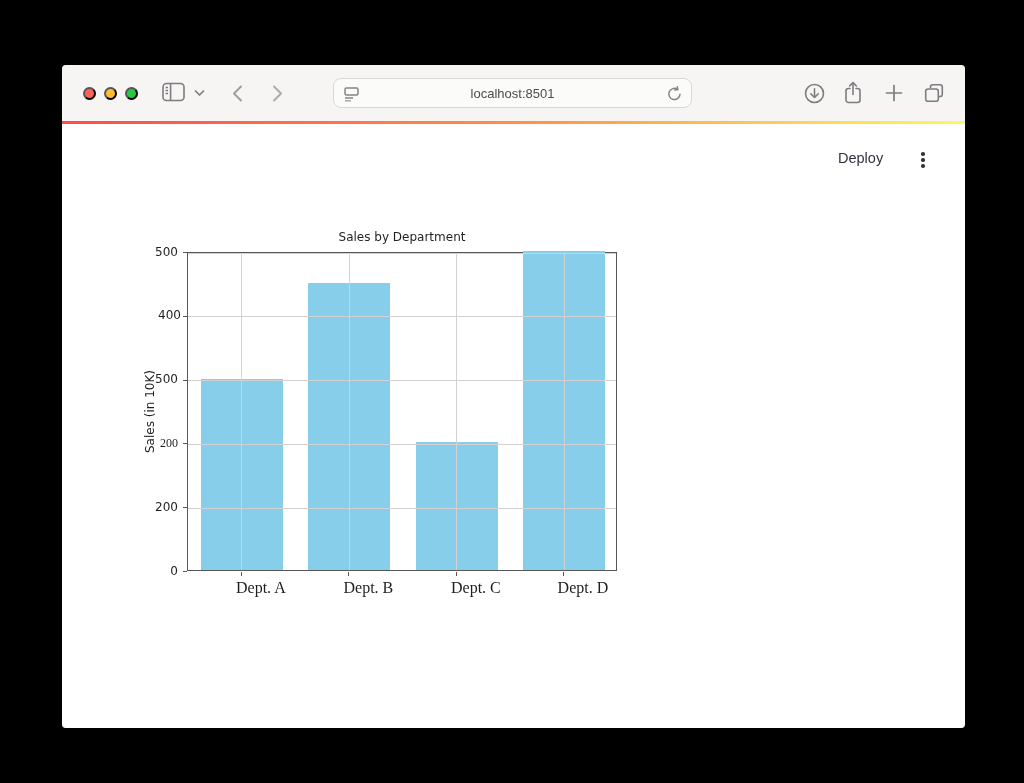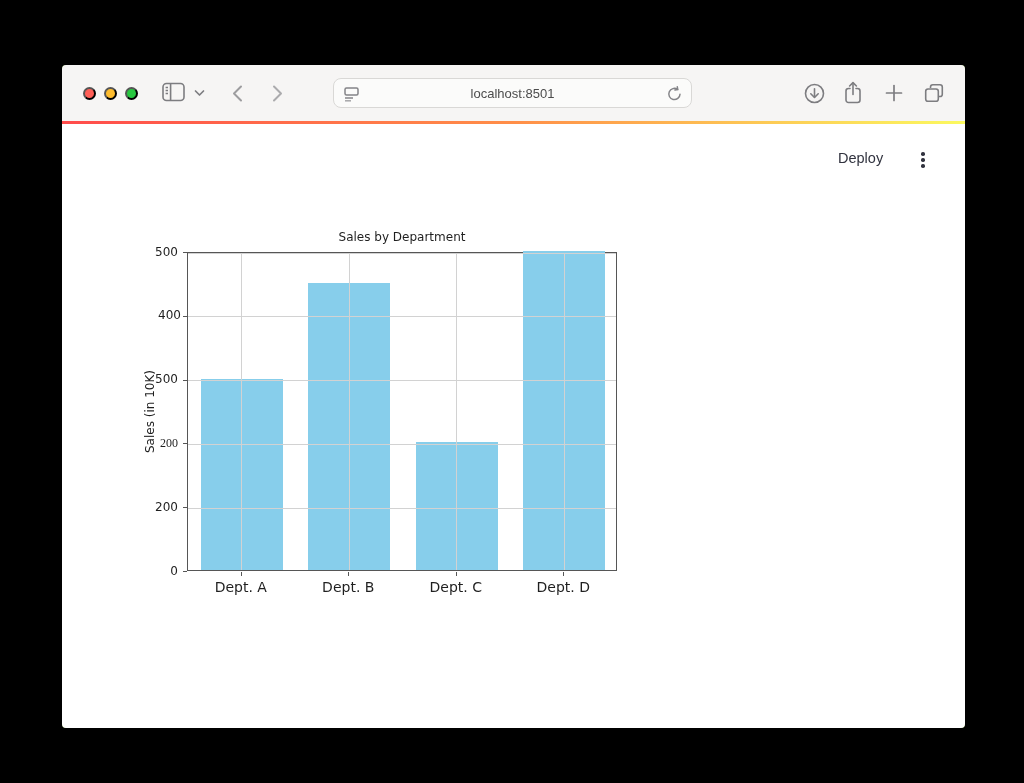--- a/index.html
+++ b/index.html
@@ -38,21 +38,21 @@
   .figure { position:absolute; left:77px; top:106px; width:500px; height:375px;
             font-family:"DejaVu Sans", sans-serif; color:#1f1f1f; }
   .chart-title { position:absolute; left:48px; top:0; width:430px; text-align:center;
                  font-size:12px; color:#1f1f1f; }
   .plot { position:absolute; left:48px; top:22px; width:430px; height:319px;
           border:1px solid #565656; background:#fff; }
   .bar { position:absolute; bottom:0; z-index:1; }
   .hgrid { position:absolute; left:0; width:100%; height:1px; z-index:2; }
   .vgrid { position:absolute; top:0; height:100%; width:1px; z-index:2; }
   .ytick { position:absolute; width:40px; text-align:right; font-size:12px; line-height:15px; }
-  .xtick { position:absolute; width:90px; text-align:center; font-size:14px; }
+  .xtick { position:absolute; width:90px; text-align:right; font-size:16px;font-family:Liberation Serif, serif; }
   .mark { position:absolute; background:#565656; }
   .ylabel { position:absolute; left:4px; top:22px; height:319px; width:16px;
             writing-mode:vertical-rl; transform:rotate(180deg); text-align:center;
             font-size:12px; color:#1f1f1f; }
 
   
   .note { position:absolute; left:578px; top:104px; width:318px; }
   .note-heading { font-size:29px; font-weight:700; color:#31333F; letter-spacing:.5px; }
   .note-body { margin-top:24px; width:302px; font-size:17px; line-height:27px; color:#31333F; }
 </style>

